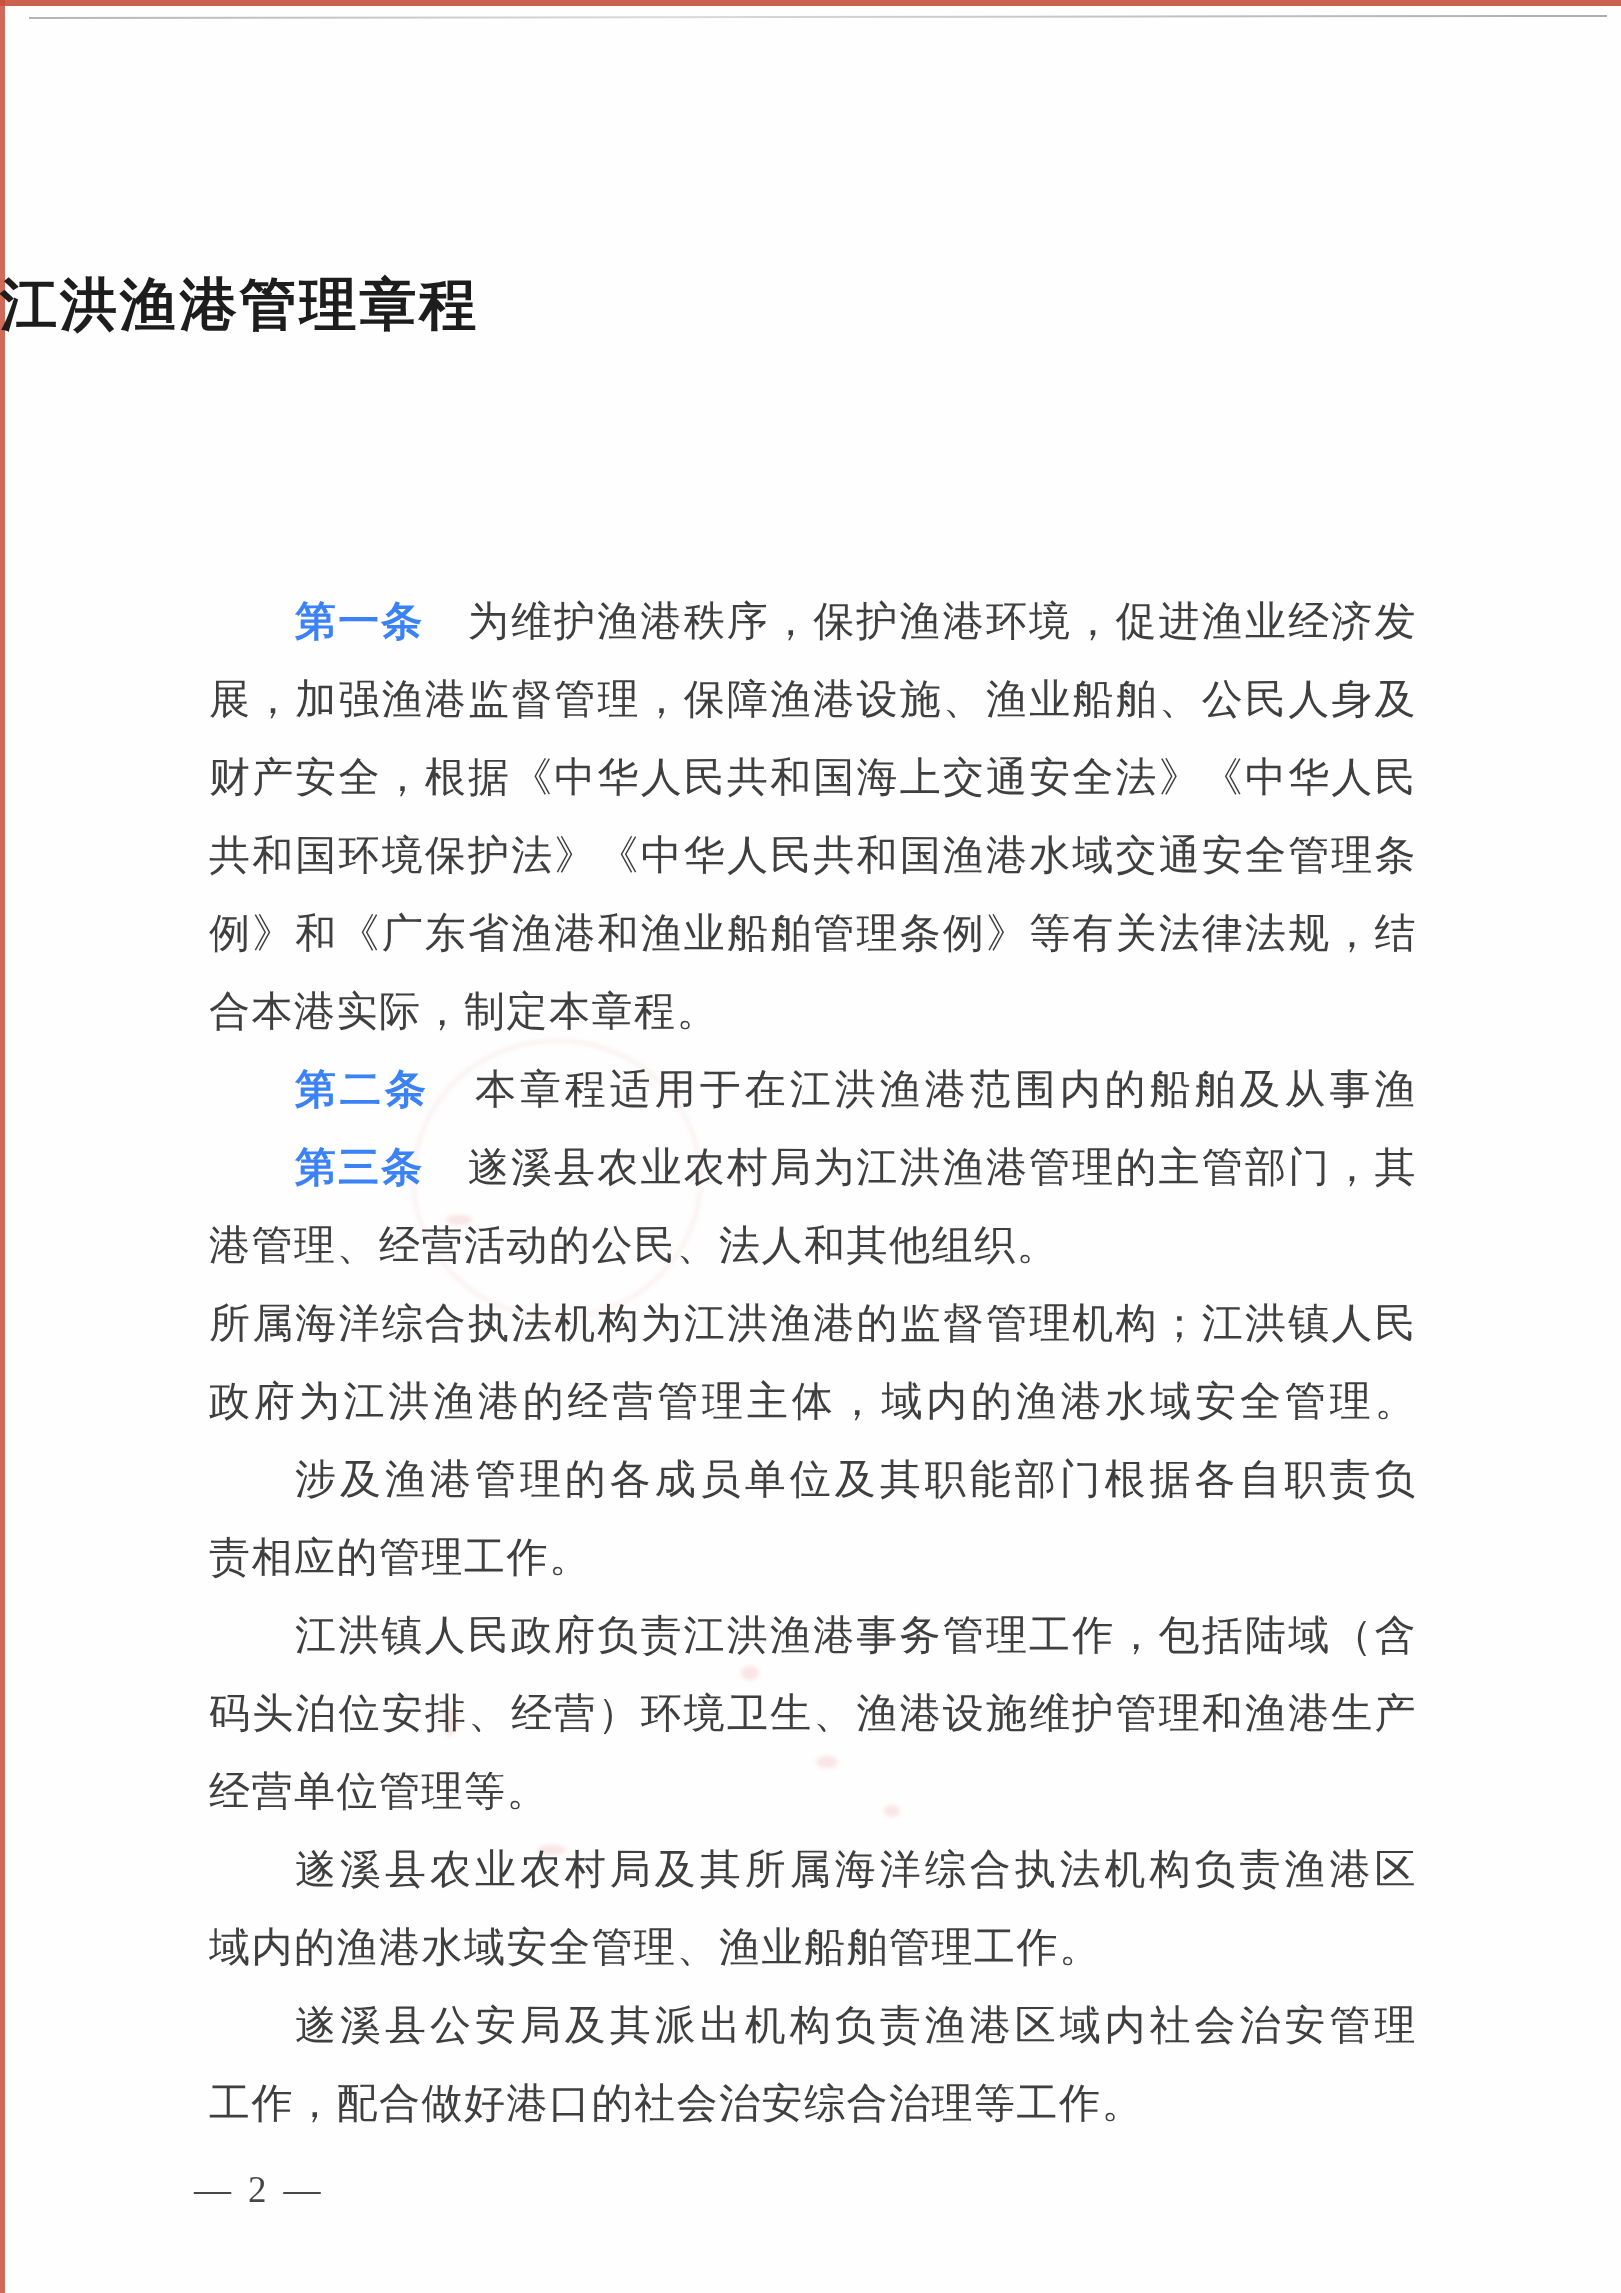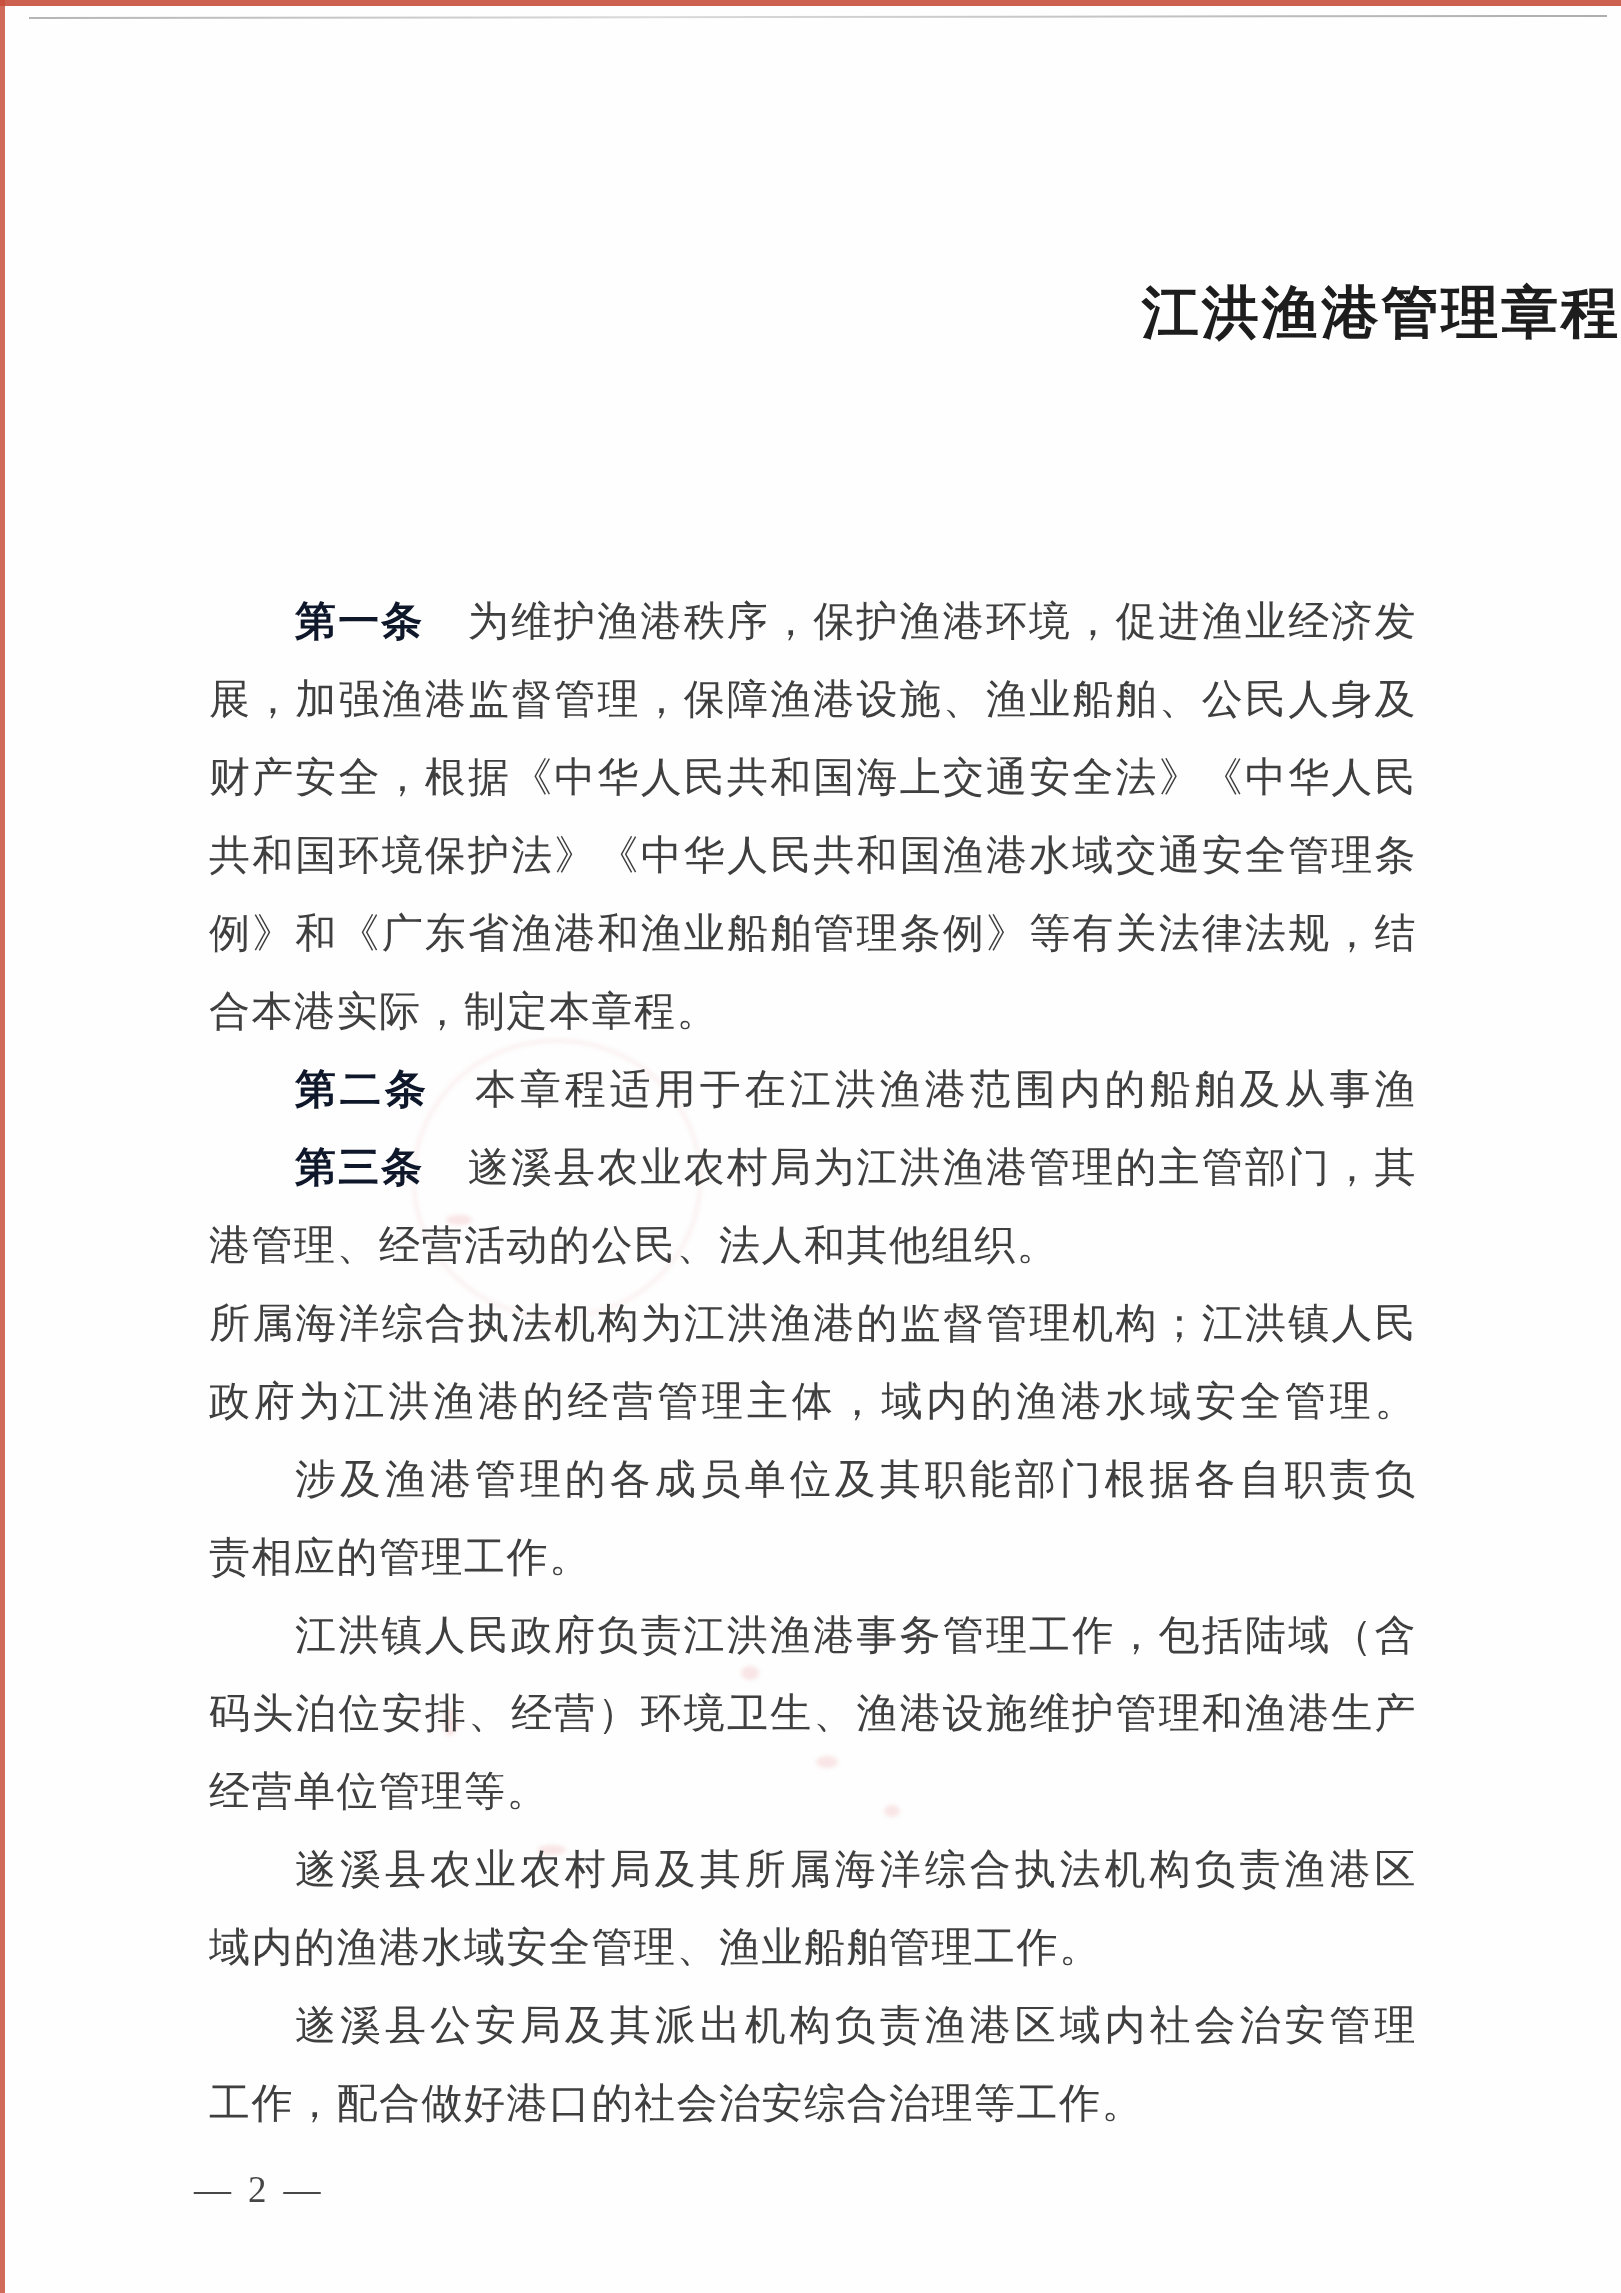--- a/index.html
+++ b/index.html
@@ -34,22 +34,22 @@
   }
   .ghost-dot { position: absolute; background: rgba(230,140,140,.22); border-radius: 50%; filter: blur(2px); }
   .gd1 { left: 446px; top: 1215px; width: 25.5px; height: 9.8px; }
   .gd2 { left: 741px; top: 1666px; width: 17.6px; height: 13.7px; }
   .gd3 { left: 816px; top: 1756px; width: 21.6px; height: 11.8px; }
   .gd4 { left: 884px; top: 1805px; width: 15.7px; height: 11.8px; }
   .gd5 { left: 537px; top: 1845px; width: 29px; height: 9.8px; }
   .gd6 { left: 443px; top: 1707px; width: 13.7px; height: 29px; }
 
   .doc-title {
-    position: absolute; left: 0; top: 275px; width: 100%;
-    text-align: right;
+    position: absolute; left: 0; top: 267px; width: 100%;
+    text-align: left;
     font-size: 57px; font-weight: 700; letter-spacing: 2.9px;
     color: #1d1d1d;
   }
   .chapter-heading {
     position: absolute; left: 0; top: 431px; width: 100%;
     text-align: center;
     font-size: 43px; font-weight: 700; letter-spacing: 3.9px;
     color: #262626;
   }
   .body-text {
@@ -59,21 +59,21 @@
     height: 78px; line-height: 78px;
     font-size: 41px; letter-spacing: 1.5px;
     white-space: nowrap;
   }
   .ln.just {
     white-space: normal;
     text-align: justify;
     text-align-last: justify;
   }
   .ln.indent { text-indent: 86px; }
-  .ln .b { font-weight: 700; color: #0f172a; margin-top: 27px; }
+  .ln .b { font-weight: 700; color: #3b82f6; margin-top: 27px; }
   .page-number {
     position: absolute; left: 194px; top: 2162px;
     font-size: 37px; letter-spacing: 3.9px; color: #474747;
     line-height: 55px;
   }
 </style>
 </head>
 <body>
 
 <div class="page">

